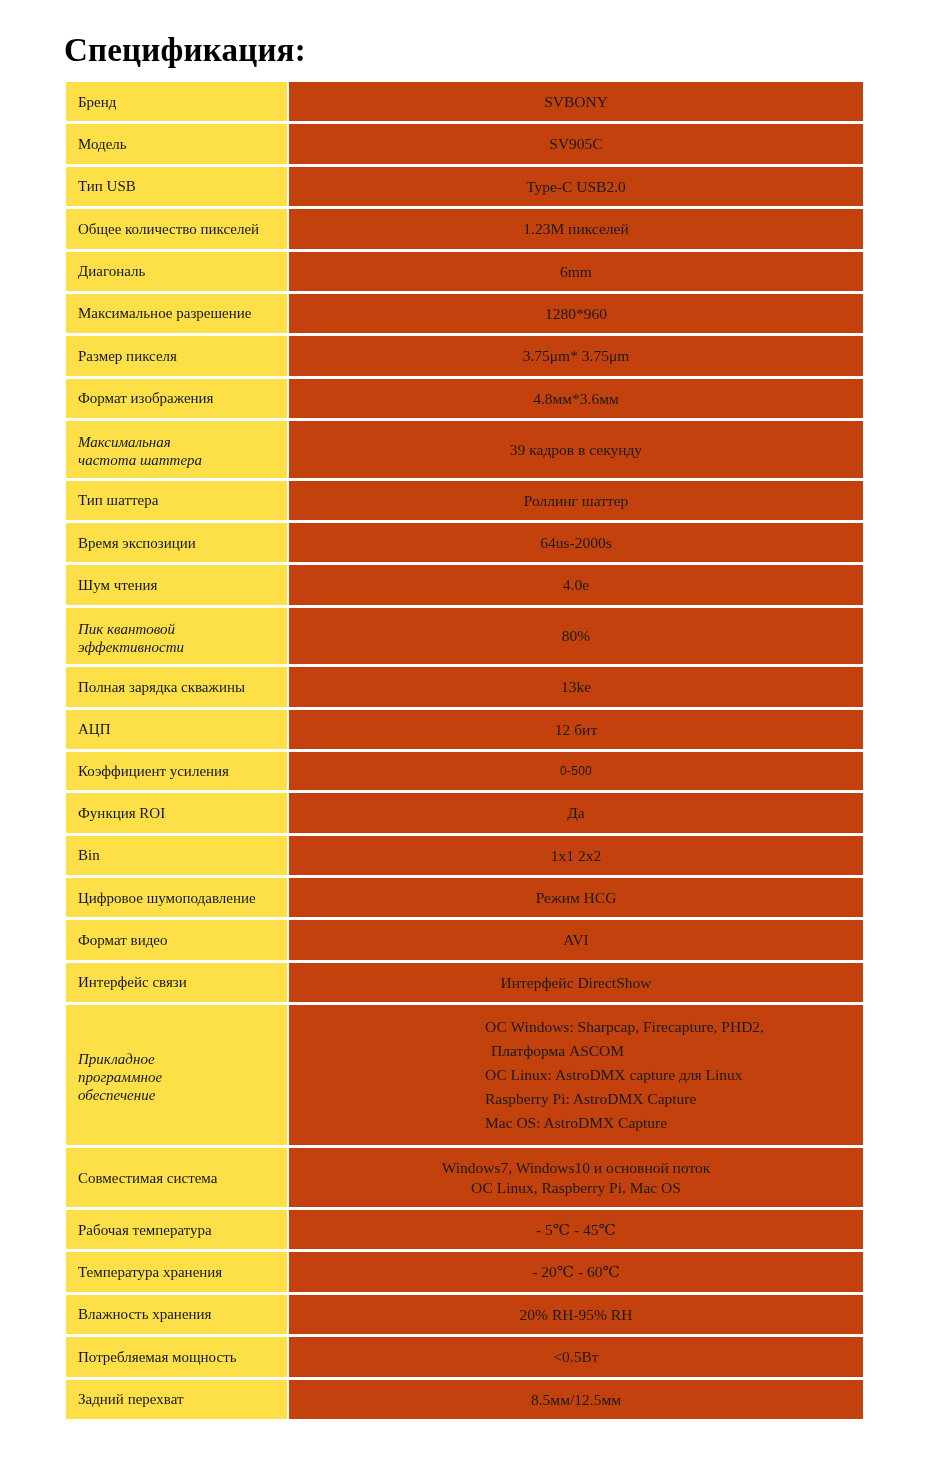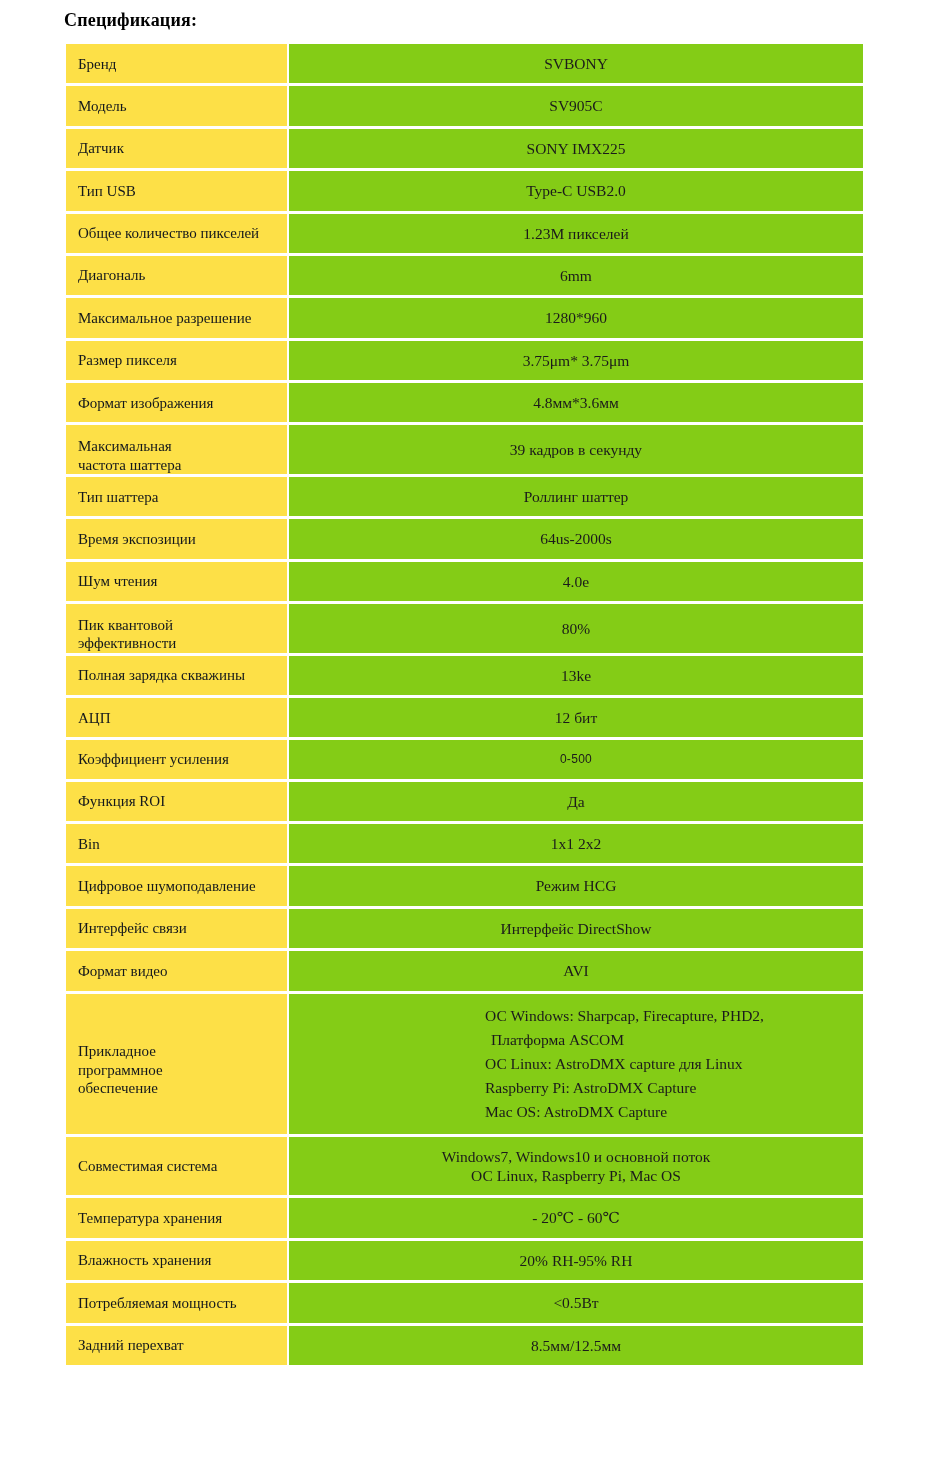--- a/index.html
+++ b/index.html
@@ -17,24 +17,24 @@
   }
   .page {
     position: relative;
     width: 930px;
     height: 1460px;
     box-sizing: border-box;
     padding: 0;
   }
   .page-title {
     margin: 0;
-    padding: 10px 0 10px 64px;
+    padding: 32px 0 10px 64px;
     font-family: "Liberation Serif", "DejaVu Serif", serif;
     font-weight: bold;
-    font-size: 18px;
+    font-size: 33px;
     letter-spacing: 0.2px;
     color: #000000;
   }
   .spec-table {
     width: 801px;
     margin-left: 64px;
     border-collapse: separate;
     border-spacing: 2px 3px;
     table-layout: fixed;
   }
@@ -45,21 +45,21 @@
     width: 221px;
     background: #fde047;
     color: #14181c;
     font-size: 15px;
     line-height: 1.22;
     padding: 10px 8px 10px 12px;
     vertical-align: middle;
     box-sizing: border-box;
   }
   td.value-cell {
-    background: #84cc16;
+    background: #c2410c;
     color: #1b1b1b;
     font-size: 15.5px;
     line-height: 1.25;
     text-align: center;
     padding: 10px 5px;
     vertical-align: middle;
     box-sizing: border-box;
   }
   td.value-cell.sans-value {
     font-family: "Liberation Sans", "DejaVu Sans", sans-serif;
@@ -67,21 +67,22 @@
     letter-spacing: 0.3px;
   }
   td.value-cell.block-left {
     text-align: left;
     padding-left: 196px;
     line-height: 1.55;
     margin-top: 32px;
   }
   td.label-cell.tall {
     padding-top: 12px;
-    padding-bottom: 0;
+    padding-bottom: 8px;
+    font-style: italic;
   }
   .vline {
     display: block;
   }
   .vline.indent {
     padding-left: 6px;
   }
 </style>
 </head>
 <body>
@@ -94,24 +95,20 @@
     <tbody>
         <tr>
           <td class="label-cell">Бренд</td>
           <td class="value-cell">SVBONY</td>
         </tr>
         <tr>
           <td class="label-cell">Модель</td>
           <td class="value-cell">SV905C</td>
         </tr>
         <tr>
-          <td class="label-cell">Датчик</td>
-          <td class="value-cell">SONY IMX225</td>
-        </tr>
-        <tr>
           <td class="label-cell">Тип USB</td>
           <td class="value-cell">Type-C USB2.0</td>
         </tr>
         <tr>
           <td class="label-cell">Общее количество пикселей</td>
           <td class="value-cell">1.23M пикселей</td>
         </tr>
         <tr>
           <td class="label-cell">Диагональ</td>
           <td class="value-cell">6mm</td>
@@ -172,26 +169,26 @@
         </tr>
         <tr>
           <td class="label-cell">Bin</td>
           <td class="value-cell">1x1 2x2</td>
         </tr>
         <tr>
           <td class="label-cell">Цифровое шумоподавление</td>
           <td class="value-cell">Режим HCG</td>
         </tr>
         <tr>
+          <td class="label-cell">Формат видео</td>
+          <td class="value-cell">AVI</td>
+        </tr>
+        <tr>
           <td class="label-cell">Интерфейс связи</td>
           <td class="value-cell">Интерфейс DirectShow</td>
-        </tr>
-        <tr>
-          <td class="label-cell">Формат видео</td>
-          <td class="value-cell">AVI</td>
         </tr>
         <tr>
           <td class="label-cell tall">
             <span class="vline">Прикладное</span>
             <span class="vline">программное</span>
             <span class="vline">обеспечение</span>
           </td>
           <td class="value-cell block-left">
             <span class="vline">ОС Windows: Sharpcap, Firecapture, PHD2,</span>
             <span class="vline indent">Платформа ASCOM</span>
@@ -201,20 +198,24 @@
           </td>
         </tr>
         <tr>
           <td class="label-cell">Совместимая система</td>
           <td class="value-cell">
             <span class="vline">Windows7, Windows10 и основной поток</span>
             <span class="vline">ОС Linux, Raspberry Pi, Mac OS</span>
           </td>
         </tr>
         <tr>
+          <td class="label-cell">Рабочая температура</td>
+          <td class="value-cell">- 5℃ - 45℃</td>
+        </tr>
+        <tr>
           <td class="label-cell">Температура хранения</td>
           <td class="value-cell">- 20℃ - 60℃</td>
         </tr>
         <tr>
           <td class="label-cell">Влажность хранения</td>
           <td class="value-cell">20% RH-95% RH</td>
         </tr>
         <tr>
           <td class="label-cell">Потребляемая мощность</td>
           <td class="value-cell">&lt;0.5Вт</td>

